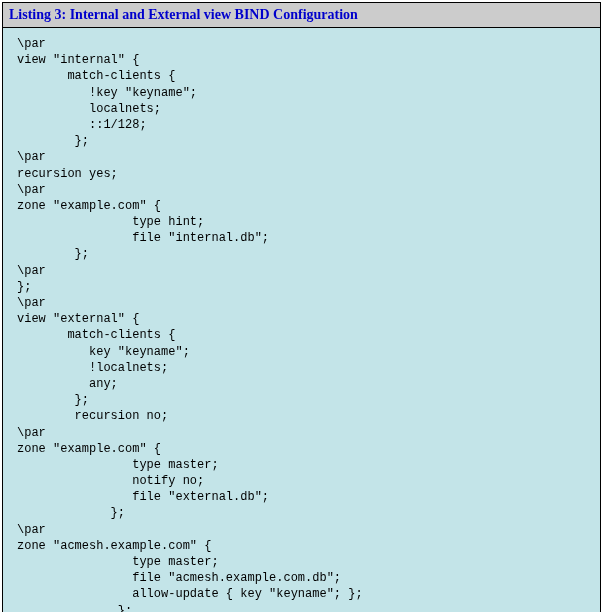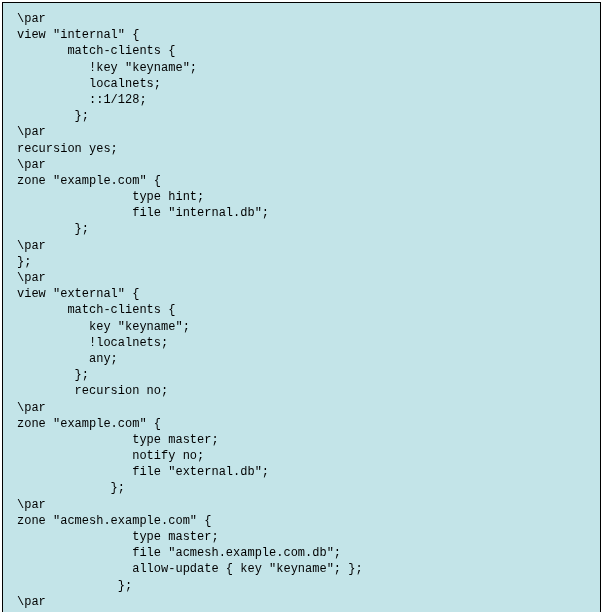--- a/index.html
+++ b/index.html
@@ -29,20 +29,21 @@
     font-size: 12px;
     line-height: 1.35;
     white-space: pre;
     color: #000;
   }
 </style>
 </head>
 <body>
 
 <div class="listing-frame">
+  <div class="listing-header">Listing 3: Internal and External view BIND Configuration</div>
   <div class="listing-body">\par
 view "internal" {
        match-clients {
           !key "keyname";
           localnets;
           ::1/128;
         };
 \par
 recursion yes;
 \par

